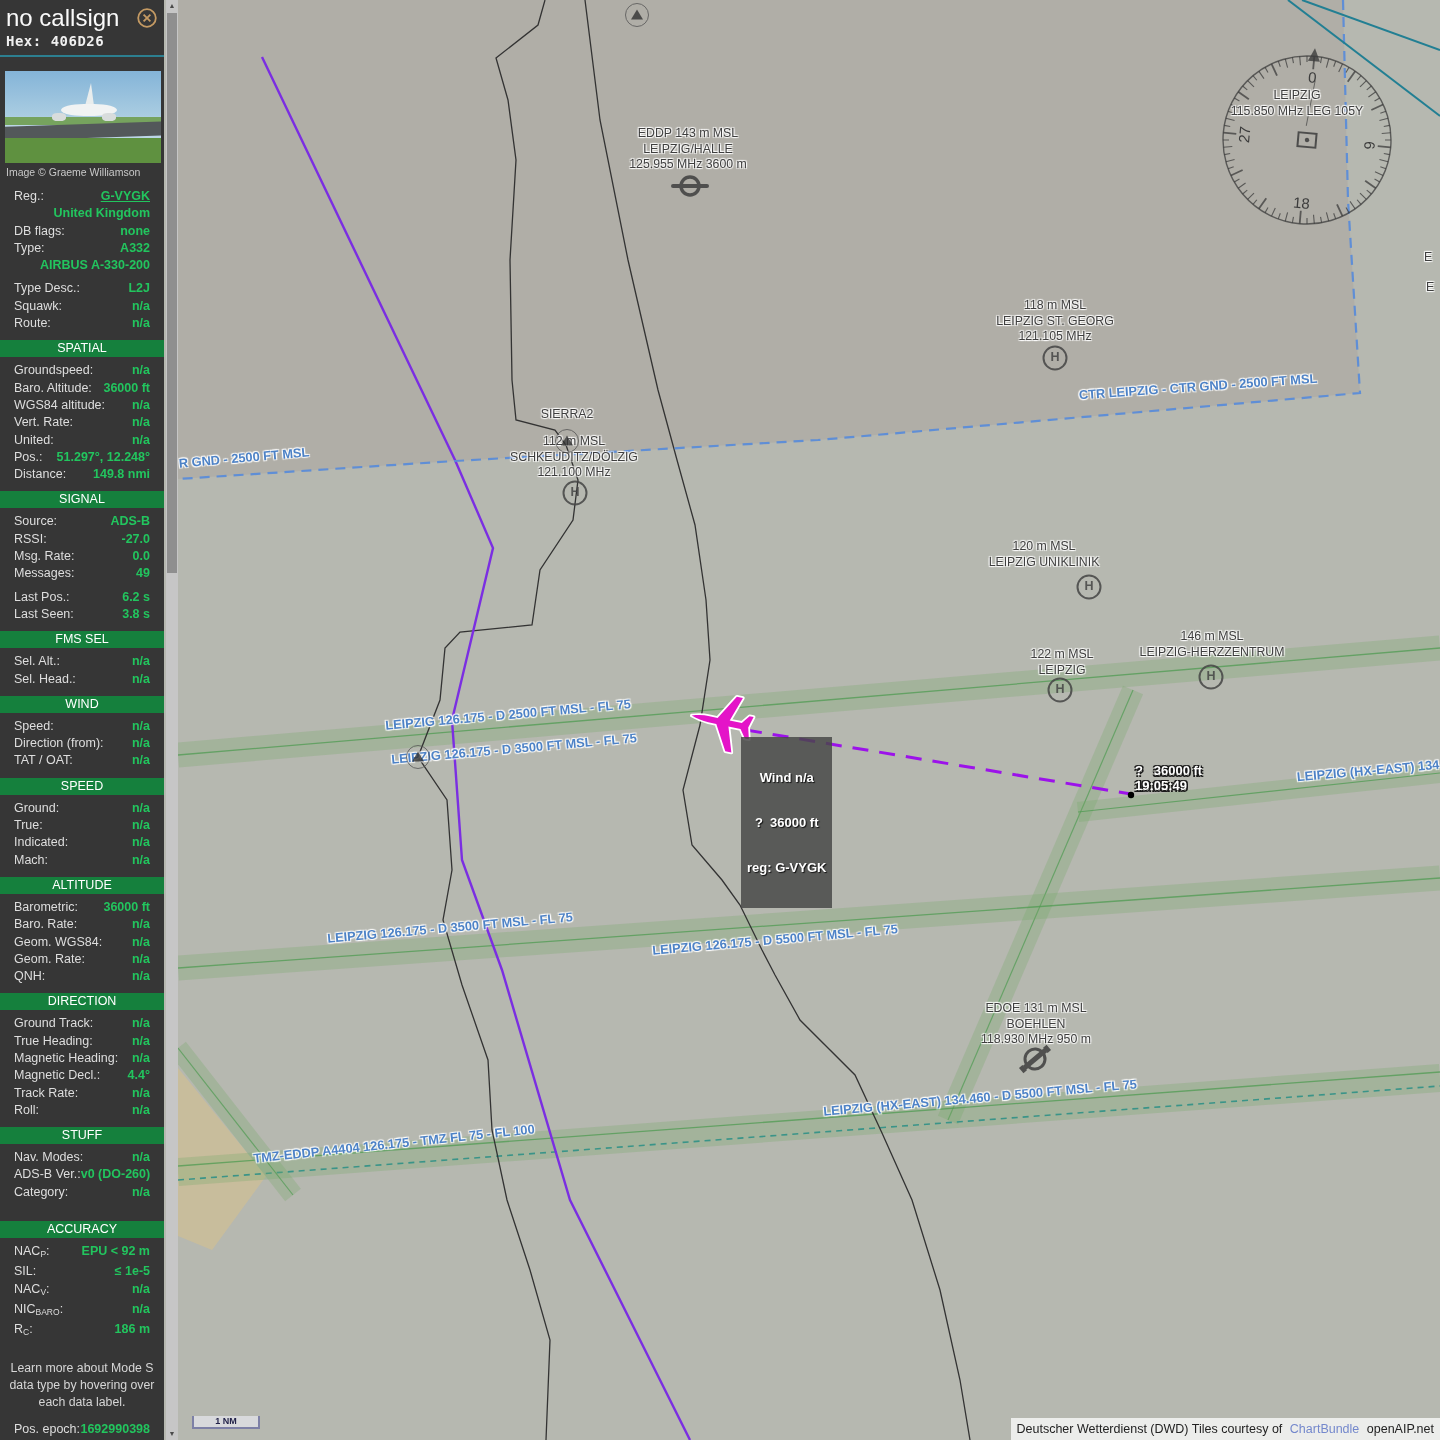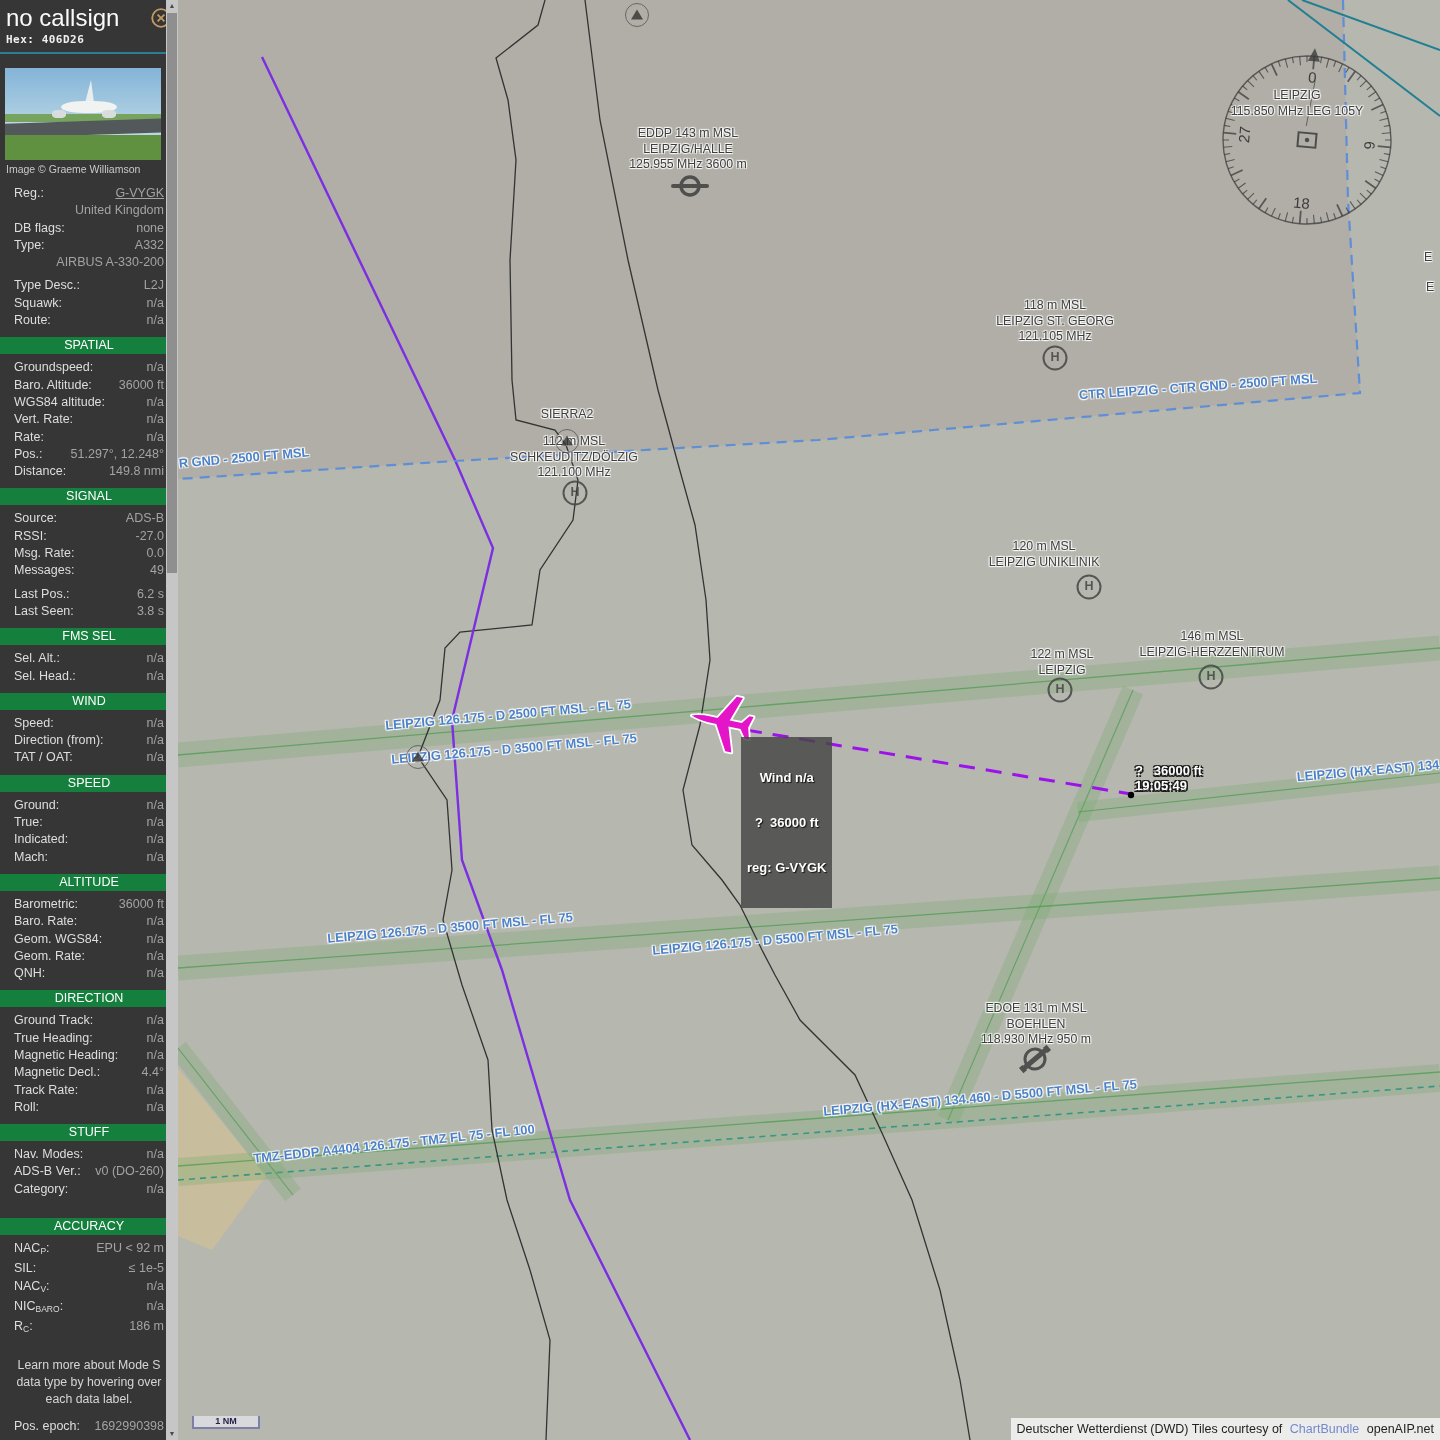--- a/index.html
+++ b/index.html
@@ -1,43 +1,43 @@
 <!DOCTYPE html>
 <html><head>
 <meta charset="utf-8">
 <style>
   html,body{margin:0;padding:0;width:1440px;height:1440px;overflow:hidden;
     font-family:"Liberation Sans",sans-serif;background:#b6b8b0;}
 
   
-  #sidebar{position:absolute;left:0;top:0;width:178px;height:1440px;background:#363636;
+  #sidebar{position:absolute;left:0;top:0;width:164px;height:1440px;background:#363636;
     color:#e8e8e8;overflow:hidden;z-index:10;}
   .titlebar{display:flex;justify-content:space-between;align-items:flex-start;padding:5px 6px 0 6px;}
   .title{font-size:24px;color:#fafafa;line-height:26px;}
   .close{margin-top:2px;cursor:pointer;}
   .hexrow{padding:2px 22px 4px 6px;font-family:"DejaVu Sans Mono",monospace;font-weight:bold;
-    font-size:11px;color:#f0f0f0;letter-spacing:.5px;}
+    font-size:14px;color:#f0f0f0;letter-spacing:.5px;}
   .divider{border-top:2px solid #2c7f90;margin:2px 0 8px 0;}
   .photo{position:relative;width:156px;height:92px;margin:14px 5px 0 5px;overflow:hidden;
     background:linear-gradient(#84b4d8 0%,#a9cce1 48%,#bcd6e6 55%);}
   .ph-trees{position:absolute;top:50%;left:0;width:100%;height:9%;background:#76a35e;}
   .ph-runway{position:absolute;top:58%;left:-8%;width:120%;height:15%;background:#53585a;transform:rotate(-2deg);}
   .ph-grass{position:absolute;bottom:0;left:0;width:100%;height:27%;background:#5f9140;}
   .ph-fuselage{position:absolute;left:36%;top:36%;width:36%;height:13%;background:#f1f3f3;border-radius:50% / 62%;}
   .ph-tail{position:absolute;left:51%;top:13%;width:0;height:0;
     border-left:6px solid transparent;border-right:3px solid transparent;border-bottom:23px solid #e9eded;}
   .ph-eng1,.ph-eng2{position:absolute;top:46%;width:9%;height:8%;background:#d8dcdc;border-radius:40%;}
   .ph-eng1{left:30%}.ph-eng2{left:62%}
   .credit{font-size:10.5px;color:#c9c9c9;padding:3px 6px 0 6px;}
   .rows{margin-top:10px;}
   .rows.tight{margin-top:0;}
   .row{display:flex;justify-content:space-between;padding:0 14px;font-size:12.5px;line-height:17.3px;}
   .row.gap{margin-top:6px;}
   .lbl{color:#dedede;white-space:nowrap;}
-  .val{color:#a3a3a3;text-align:right;white-space:pre;}
+  .val{color:#22c55e;text-align:right;white-space:pre;font-weight:bold;}
   .val.link{text-decoration:underline;cursor:pointer;}
   .sub{font-size:8.5px;vertical-align:-2px;}
   .section-header{background:#15803d;color:#fff;text-align:center;font-size:12.5px;
     line-height:17px;margin:8px 0 5px 0;}
   .section-header.bigskip{margin-top:20px;}
   .learnmore{margin-top:18px;text-align:center;font-size:12.3px;color:#d6d6d6;line-height:17px;}
   #sidebar-scrollbar{position:absolute;left:166px;top:0;width:12px;height:1440px;background:#c6c6c6;z-index:11;}
   .sb-thumb{position:absolute;left:1px;top:13px;width:10px;height:560px;background:#8f8f8f;}
   .sb-arrow{position:absolute;left:0;width:12px;height:12px;font-size:7px;color:#4a4a4a;
     text-align:center;line-height:12px;background:#c6c6c6;cursor:pointer;}
@@ -151,21 +151,21 @@
       </div>
       <div class="row">
         <span class="lbl">WGS84 altitude:</span>
         <span class="val">n/a</span>
       </div>
       <div class="row">
         <span class="lbl">Vert. Rate:</span>
         <span class="val">n/a</span>
       </div>
       <div class="row">
-        <span class="lbl">Rate:</span>
+        <span class="lbl">United:</span>
         <span class="val">n/a</span>
       </div>
       <div class="row">
         <span class="lbl">Pos.:</span>
         <span class="val">51.297°, 12.248°</span>
       </div>
       <div class="row">
         <span class="lbl">Distance:</span>
         <span class="val">149.8 nmi</span>
       </div>

